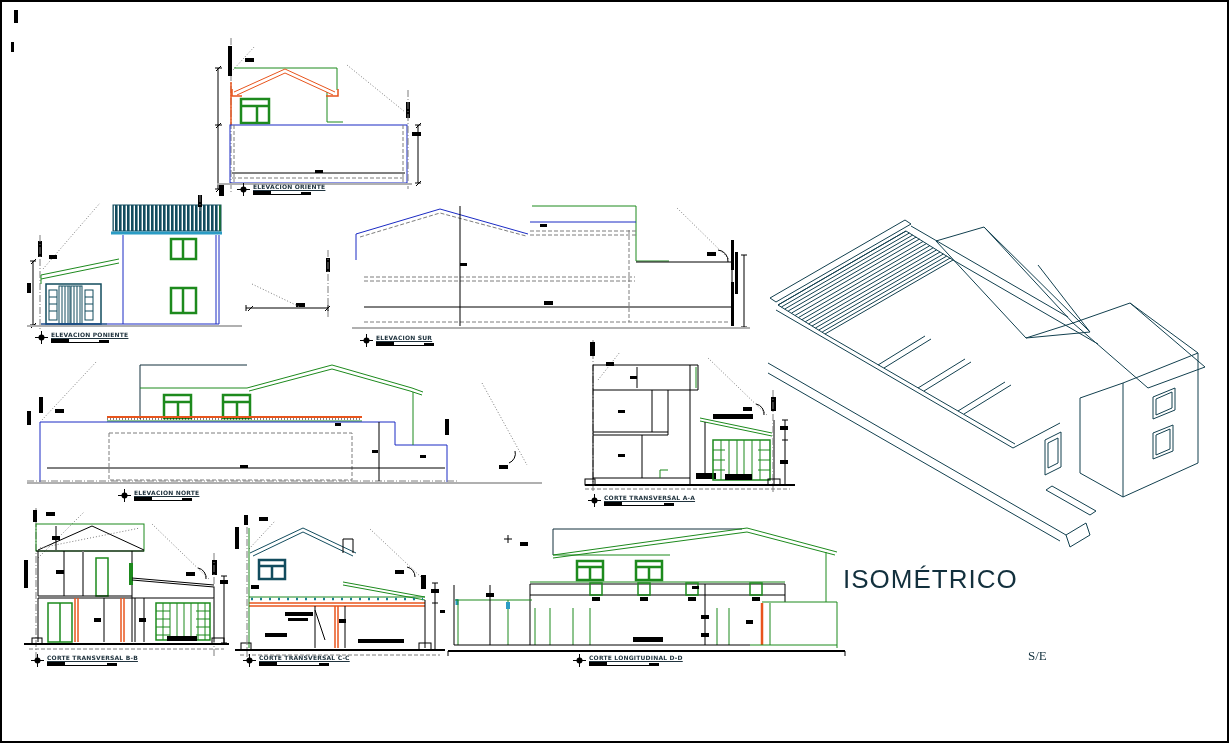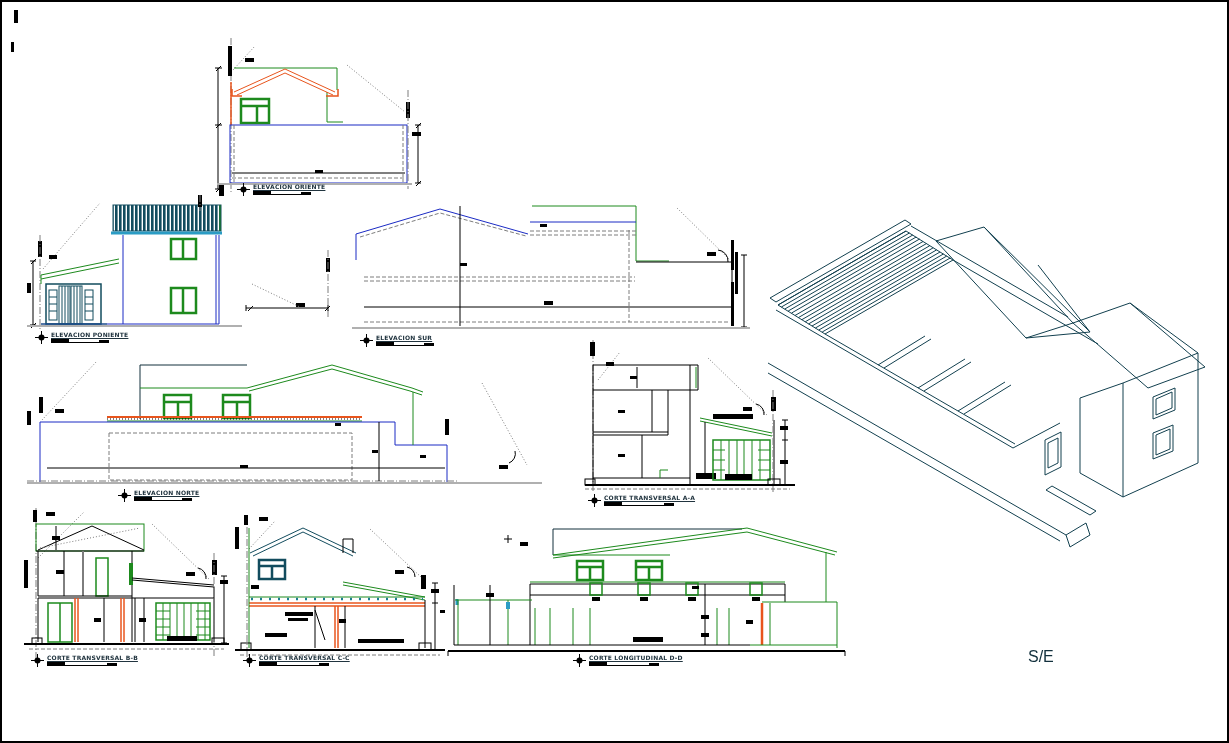--- a/index.html
+++ b/index.html
@@ -28,22 +28,22 @@
   .dt{stroke-dasharray:1 2;}
   
   .vlabel{position:absolute;display:flex;gap:3px;align-items:flex-start;
           color:var(--c-label);font:600 6px "DejaVu Sans", sans-serif;letter-spacing:.2px;}
   .vlabel .vlt{display:flex;flex-direction:column;}
   .vlabel span{text-decoration:underline;white-space:nowrap;}
   .vlabel svg{display:block;}
   .sbar{margin-top:1px;}
   .iso-title{position:absolute;left:841px;top:562px;font-size:26px;letter-spacing:1px;
              color:var(--c-navy);font-family:"Liberation Sans", sans-serif;}
-  .scale-note{position:absolute;left:1026px;top:646px;font-size:16px;color:var(--c-navy);
-              font-family:Liberation Sans, sans-serif;}
+  .scale-note{position:absolute;left:1026px;top:646px;font-size:13px;color:var(--c-navy);
+              font-family:Liberation Serif, serif;}
 </style>
 </head>
 <body>
 
 <div class="sheet">
 
   <svg class="view" style="left:6px;top:4px" width="30" height="70" viewBox="0 0 30 70">
     <rect class="fblk" x="6" y="4" width="4" height="13"></rect>
     <rect class="fblk" x="3" y="36" width="3" height="10"></rect>
   </svg>
@@ -542,15 +542,16 @@
     <div class="vlt">
       <span>CORTE LONGITUDINAL D-D</span>
       <svg class="sbar" width="78" height="5" viewBox="0 0 78 5">
           <rect class="fblk" x="0" y="0" width="18" height="4"></rect>
           <rect class="fblk" x="18" y="3" width="42" height="1"></rect>
           <rect class="fblk" x="60" y="1" width="10" height="3"></rect>
         </svg>
     </div>
   </div>
 
+  <div class="iso-title">ISOMÉTRICO</div>
   <div class="scale-note">S/E</div>
 
 </div>
 
 </body></html>

